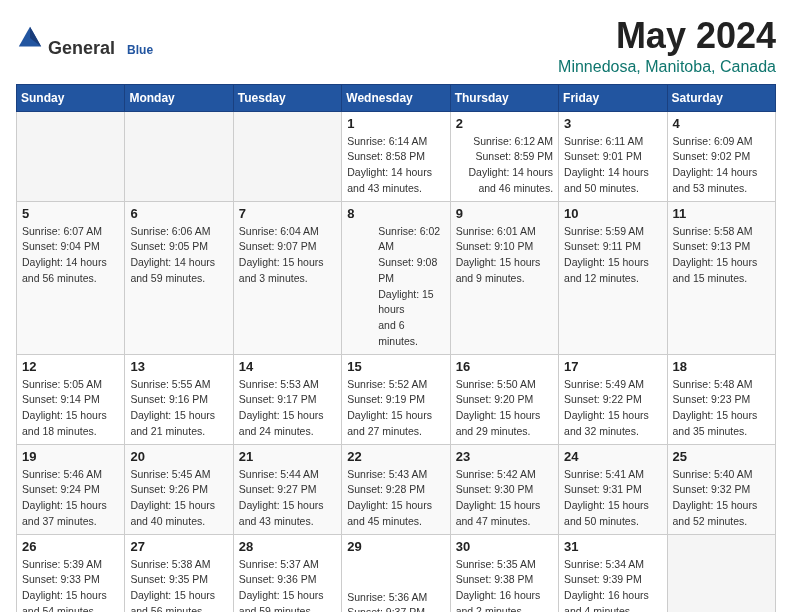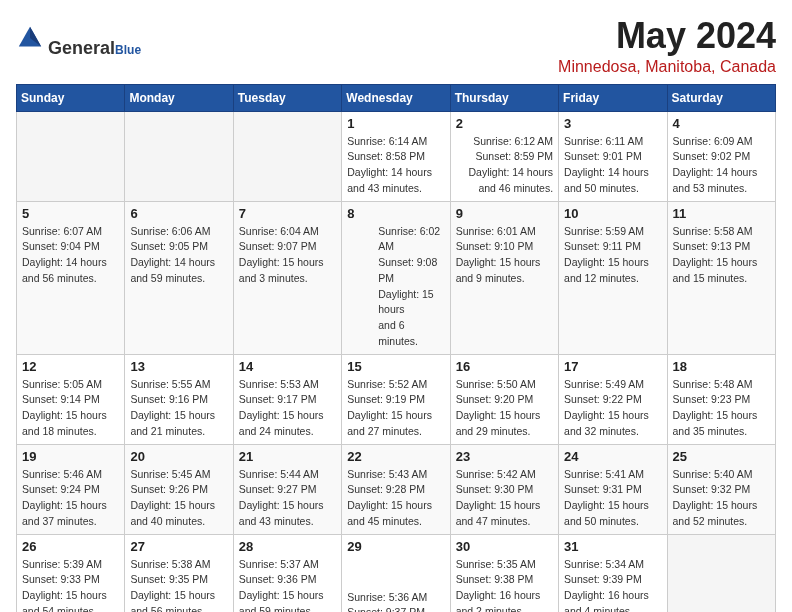--- a/index.html
+++ b/index.html
@@ -40,21 +40,21 @@
       text-align: right;
     }
     .month-title {
       font-size: 36px;
       font-weight: bold;
       color: #222;
       line-height: 1.1;
     }
     .location-title {
       font-size: 16px;
-      color: #b91c1c;
+      color: #0f766e;
       margin-top: 2px;
       text-align: center;
     }
     .calendar {
       width: 100%;
       border-collapse: collapse;
       font-size: 11px;
     }
     .calendar th {
       background: #2255a0;
@@ -101,21 +101,21 @@
 </head>
 <body>
 
 <div class="header">
   <div class="logo">
     <svg class="logo-icon" viewBox="0 0 40 40">
       <polygon points="20,4 36,32 4,32" fill="#2255a0"></polygon>
       <polygon points="20,4 36,32 20,20" fill="#1a3d7a"></polygon>
     </svg>
     <div>
-      <div style="display:flex;align-items:baseline;gap:0px;">
+      <div style="display:flex;align-items:baseline;gap:12px;">
         <span class="logo-text-general">General</span>
         <span class="logo-text-blue">Blue</span>
       </div>
     </div>
   </div>
   <div class="title-section">
     <div class="month-title">May 2024</div>
     <div class="location-title">Minnedosa, Manitoba, Canada</div>
   </div>
 </div>

